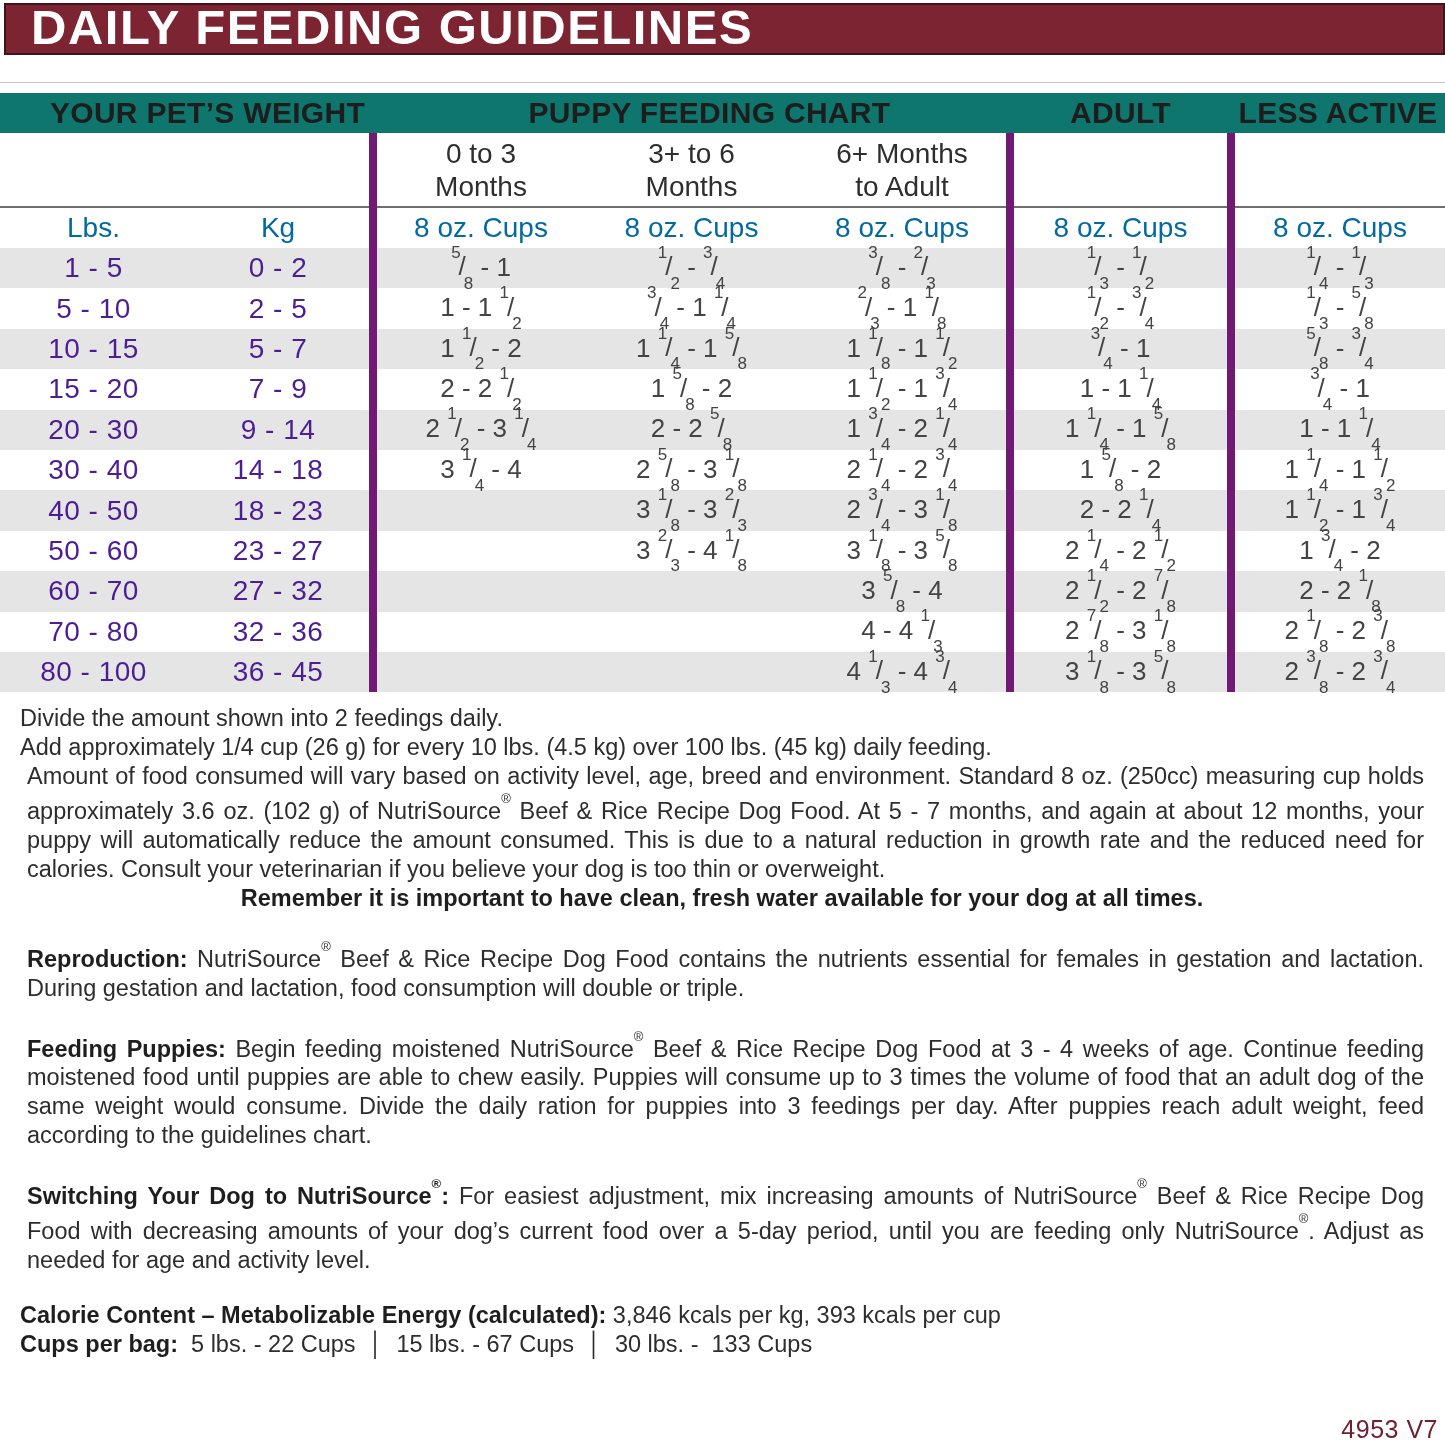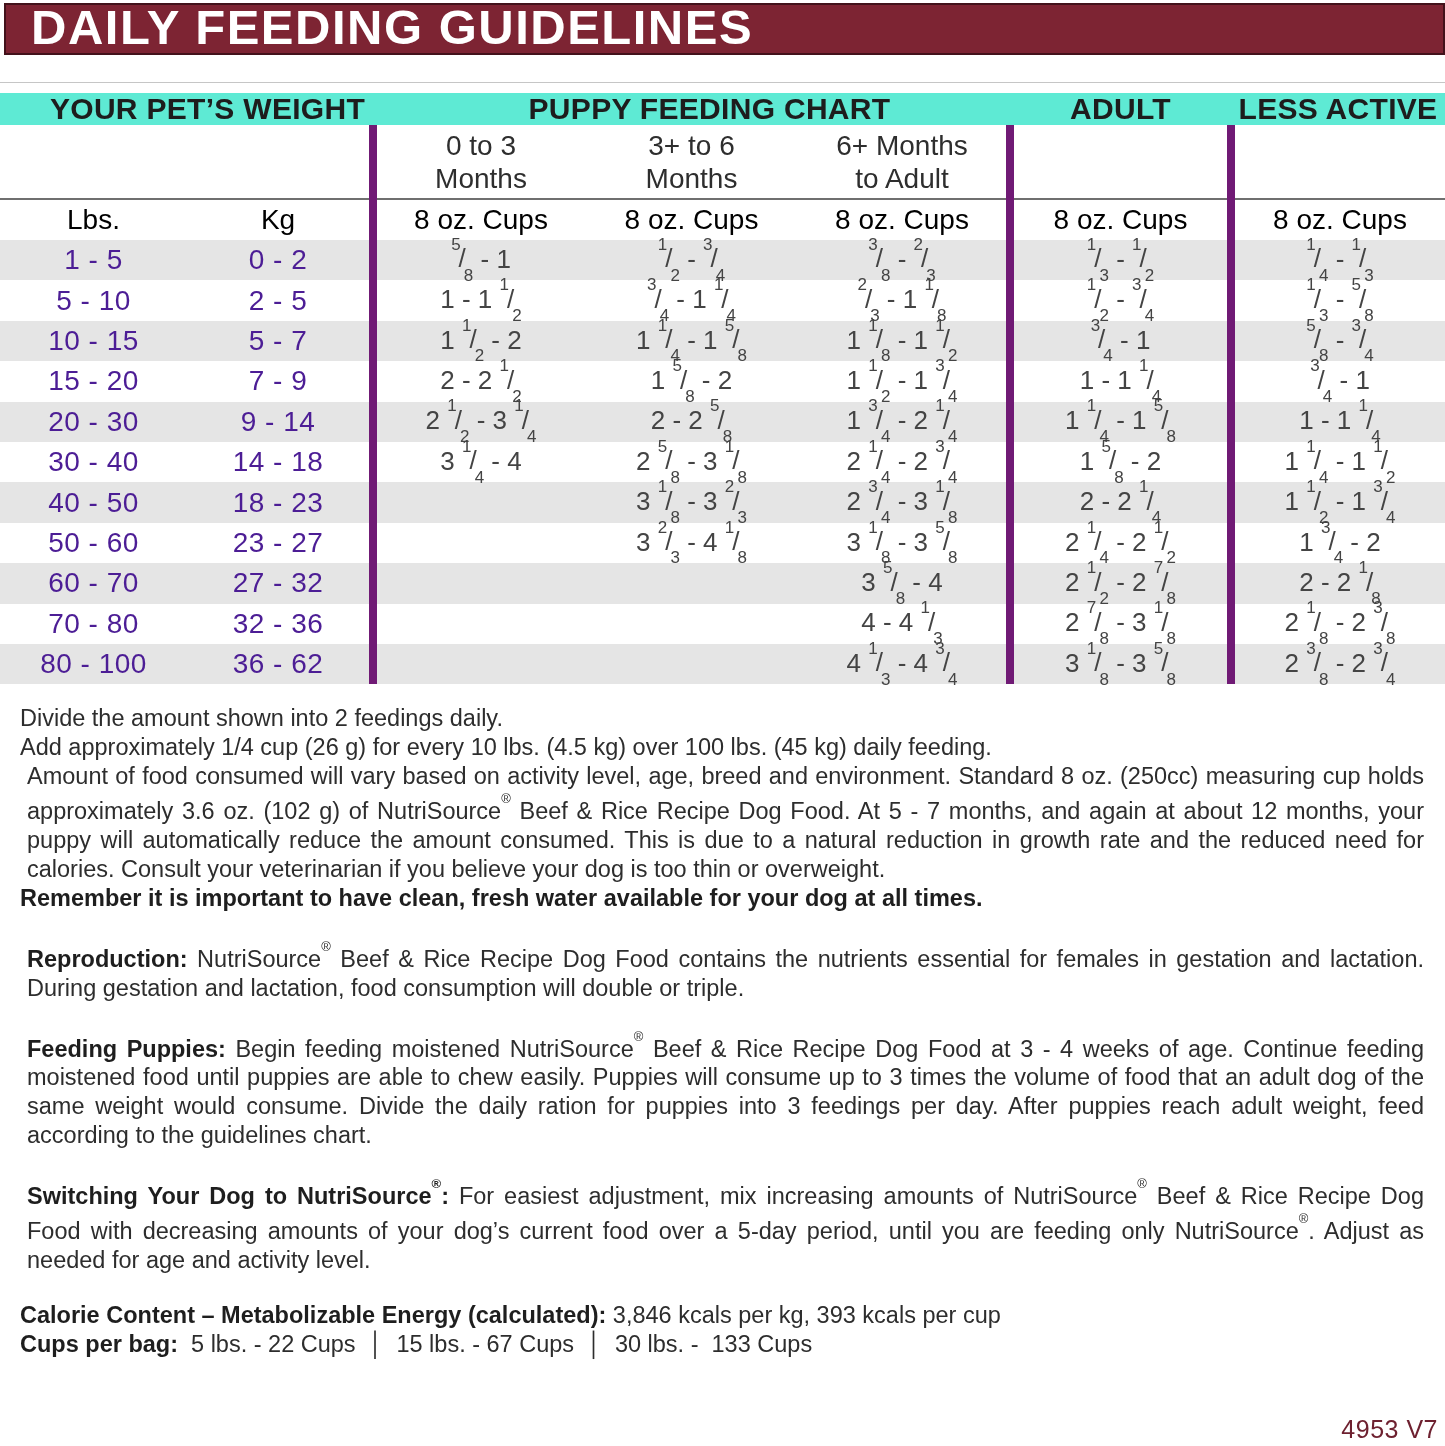--- a/index.html
+++ b/index.html
@@ -47,41 +47,41 @@
     table-layout: fixed;
   }
   table.feeding th, table.feeding td {
     padding: 0;
     text-align: center;
     vertical-align: middle;
     white-space: nowrap;
     line-height: 1;
   }
   tr.band th {
-    background: #5eead4;
-    height: 32px;
+    background: #0f766e;
+    height: 40px;
     font-size: 30px;
     font-weight: bold;
     color: #1d1d1d;
     letter-spacing: 0.3px;
   }
   tr.band th.shift-weight { padding-left: 42px; }
   tr.band th.shift-puppy  { padding-left: 36px; }
 
   tr.months td {
     height: 74px;
     font-size: 28px;
     color: #2e2e2e;
   }
   tr.months .ln { line-height: 33px; }
 
   tr.units td {
     height: 41px;
     font-size: 28px;
-    color: #000000;
+    color: #0369a1;
     border-top: 2px solid #6f6f6f;
     text-align: center;
   }
 
   td.vl { border-left: 8px solid #701a75; }
 
   tbody.rows td { height: 40.4px; }
   tbody.rows tr:nth-child(odd) td { background: #e5e5e5; }
   tbody.rows td.wcell { font-size: 28px; color: #4c1d95; letter-spacing: 0.5px; }
   tbody.rows td.fcell { font-size: 26px; color: #444444; }
@@ -95,21 +95,21 @@
   .text-block {
     position: absolute; top: 704px; left: 0;
     width: 1445px;
     padding: 0 21px 0 20px;
     font-size: 23.5px;
     line-height: 29px;
     color: #2d2d2d;
   }
   .text-block p { margin: 0; }
   .text-block p.just { text-align: justify; margin-left: 7px; }
-  .text-block p.bold { font-weight: bold; color: #1e1e1e; }
+  .text-block p.bold { font-weight: bold; color: #1e1e1e; text-align: center; }
   .text-block p.gap { margin-top: 26px; }
   .text-block b { color: #1e1e1e; }
   sup.reg { font-size: 13px; position: relative; top: -7px; }
 
   
   .footer-code {
     position: absolute; right: 7px; bottom: 2px;
     font-size: 25px;
     color: #6e2130;
     letter-spacing: 0.5px;
@@ -254,21 +254,21 @@
         <td class="wcell">70 - 80</td>
         <td class="wcell">32 - 36</td>
         <td class="fcell vl"></td>
         <td class="fcell"></td>
         <td class="fcell">4 - 4 <span class="fr"><sup>1</sup><span class="sl">/</span><sub>3</sub></span></td>
         <td class="fcell vl">2 <span class="fr"><sup>7</sup><span class="sl">/</span><sub>8</sub></span> - 3 <span class="fr"><sup>1</sup><span class="sl">/</span><sub>8</sub></span></td>
         <td class="fcell vl">2 <span class="fr"><sup>1</sup><span class="sl">/</span><sub>8</sub></span> - 2 <span class="fr"><sup>3</sup><span class="sl">/</span><sub>8</sub></span></td>
       </tr>
       <tr>
         <td class="wcell">80 - 100</td>
-        <td class="wcell">36 - 62</td>
+        <td class="wcell">36 - 45</td>
         <td class="fcell vl"></td>
         <td class="fcell"></td>
         <td class="fcell">4 <span class="fr"><sup>1</sup><span class="sl">/</span><sub>3</sub></span> - 4 <span class="fr"><sup>3</sup><span class="sl">/</span><sub>4</sub></span></td>
         <td class="fcell vl">3 <span class="fr"><sup>1</sup><span class="sl">/</span><sub>8</sub></span> - 3 <span class="fr"><sup>5</sup><span class="sl">/</span><sub>8</sub></span></td>
         <td class="fcell vl">2 <span class="fr"><sup>3</sup><span class="sl">/</span><sub>8</sub></span> - 2 <span class="fr"><sup>3</sup><span class="sl">/</span><sub>4</sub></span></td>
       </tr>
     </tbody>
 </table>
 
 <div class="text-block">

